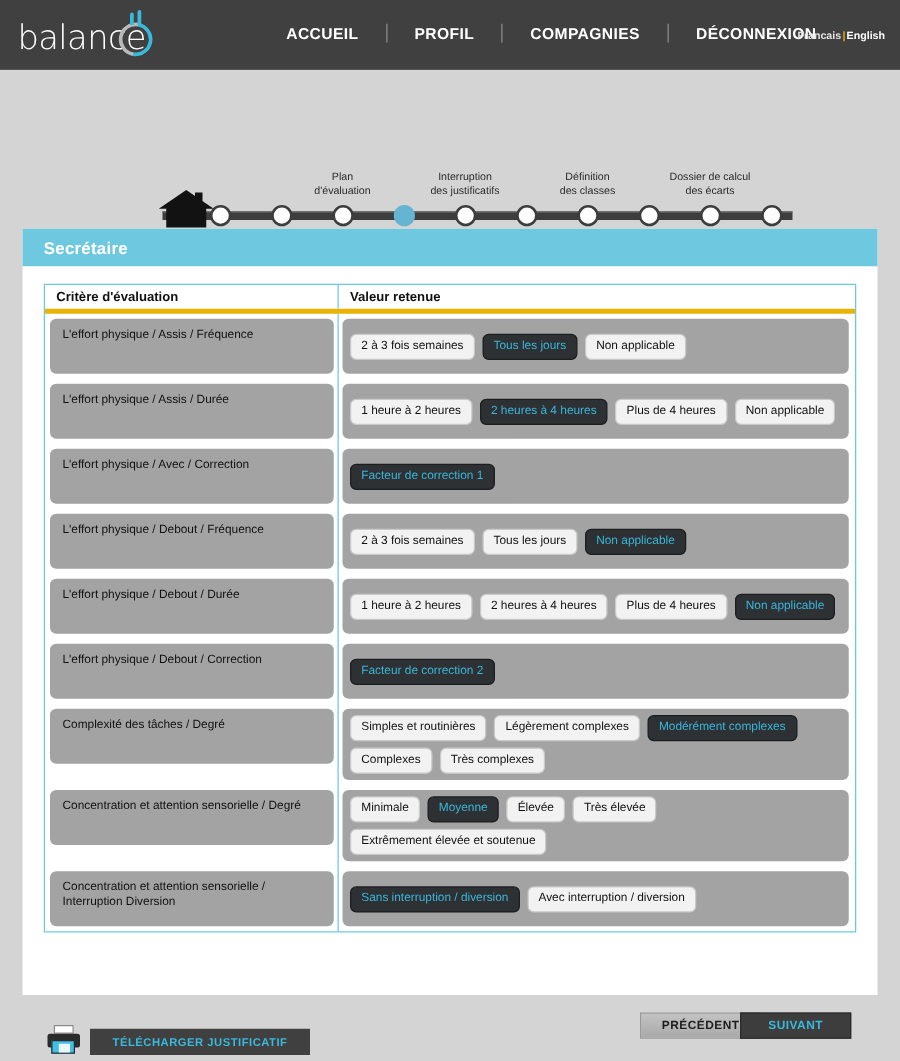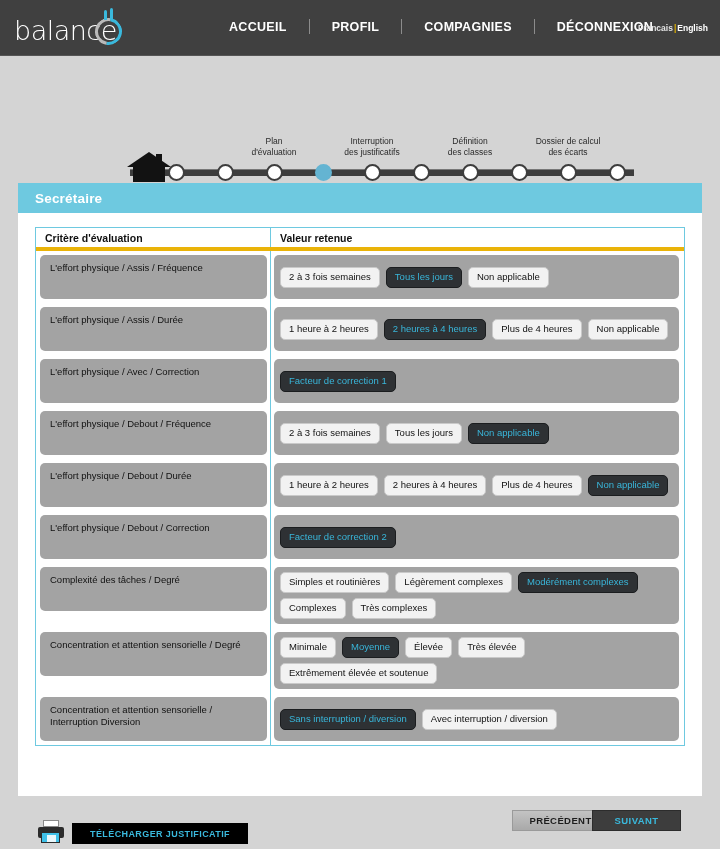--- a/index.html
+++ b/index.html
@@ -223,21 +223,21 @@
     position:absolute; left:3px; top:12px; width:19px; height:11px;
     background:#3fc0e8; border:1px solid #2b2b2b;
   }
   .printer .out .sheet {
     position:absolute; left:5px; top:2px; width:9px; height:7px;
     background:#eaf7fb;
   }
   .btn-dl {
     position:absolute; left:72px; top:823px;
     width:176px; height:21px;
-    background:#000000;
+    background:#404040;
     color:#3ab9dd;
     font-size:9px; font-weight:bold; letter-spacing:0.4px;
     display:flex; align-items:center; justify-content:center;
     cursor:pointer;
   }
   .btn-prev {
     position:absolute; left:487px; top:810px;
     width:97px; height:21px;
     background:linear-gradient(#c3c3c3,#a9a9a9);
     border:1px solid #9a9a9a;

